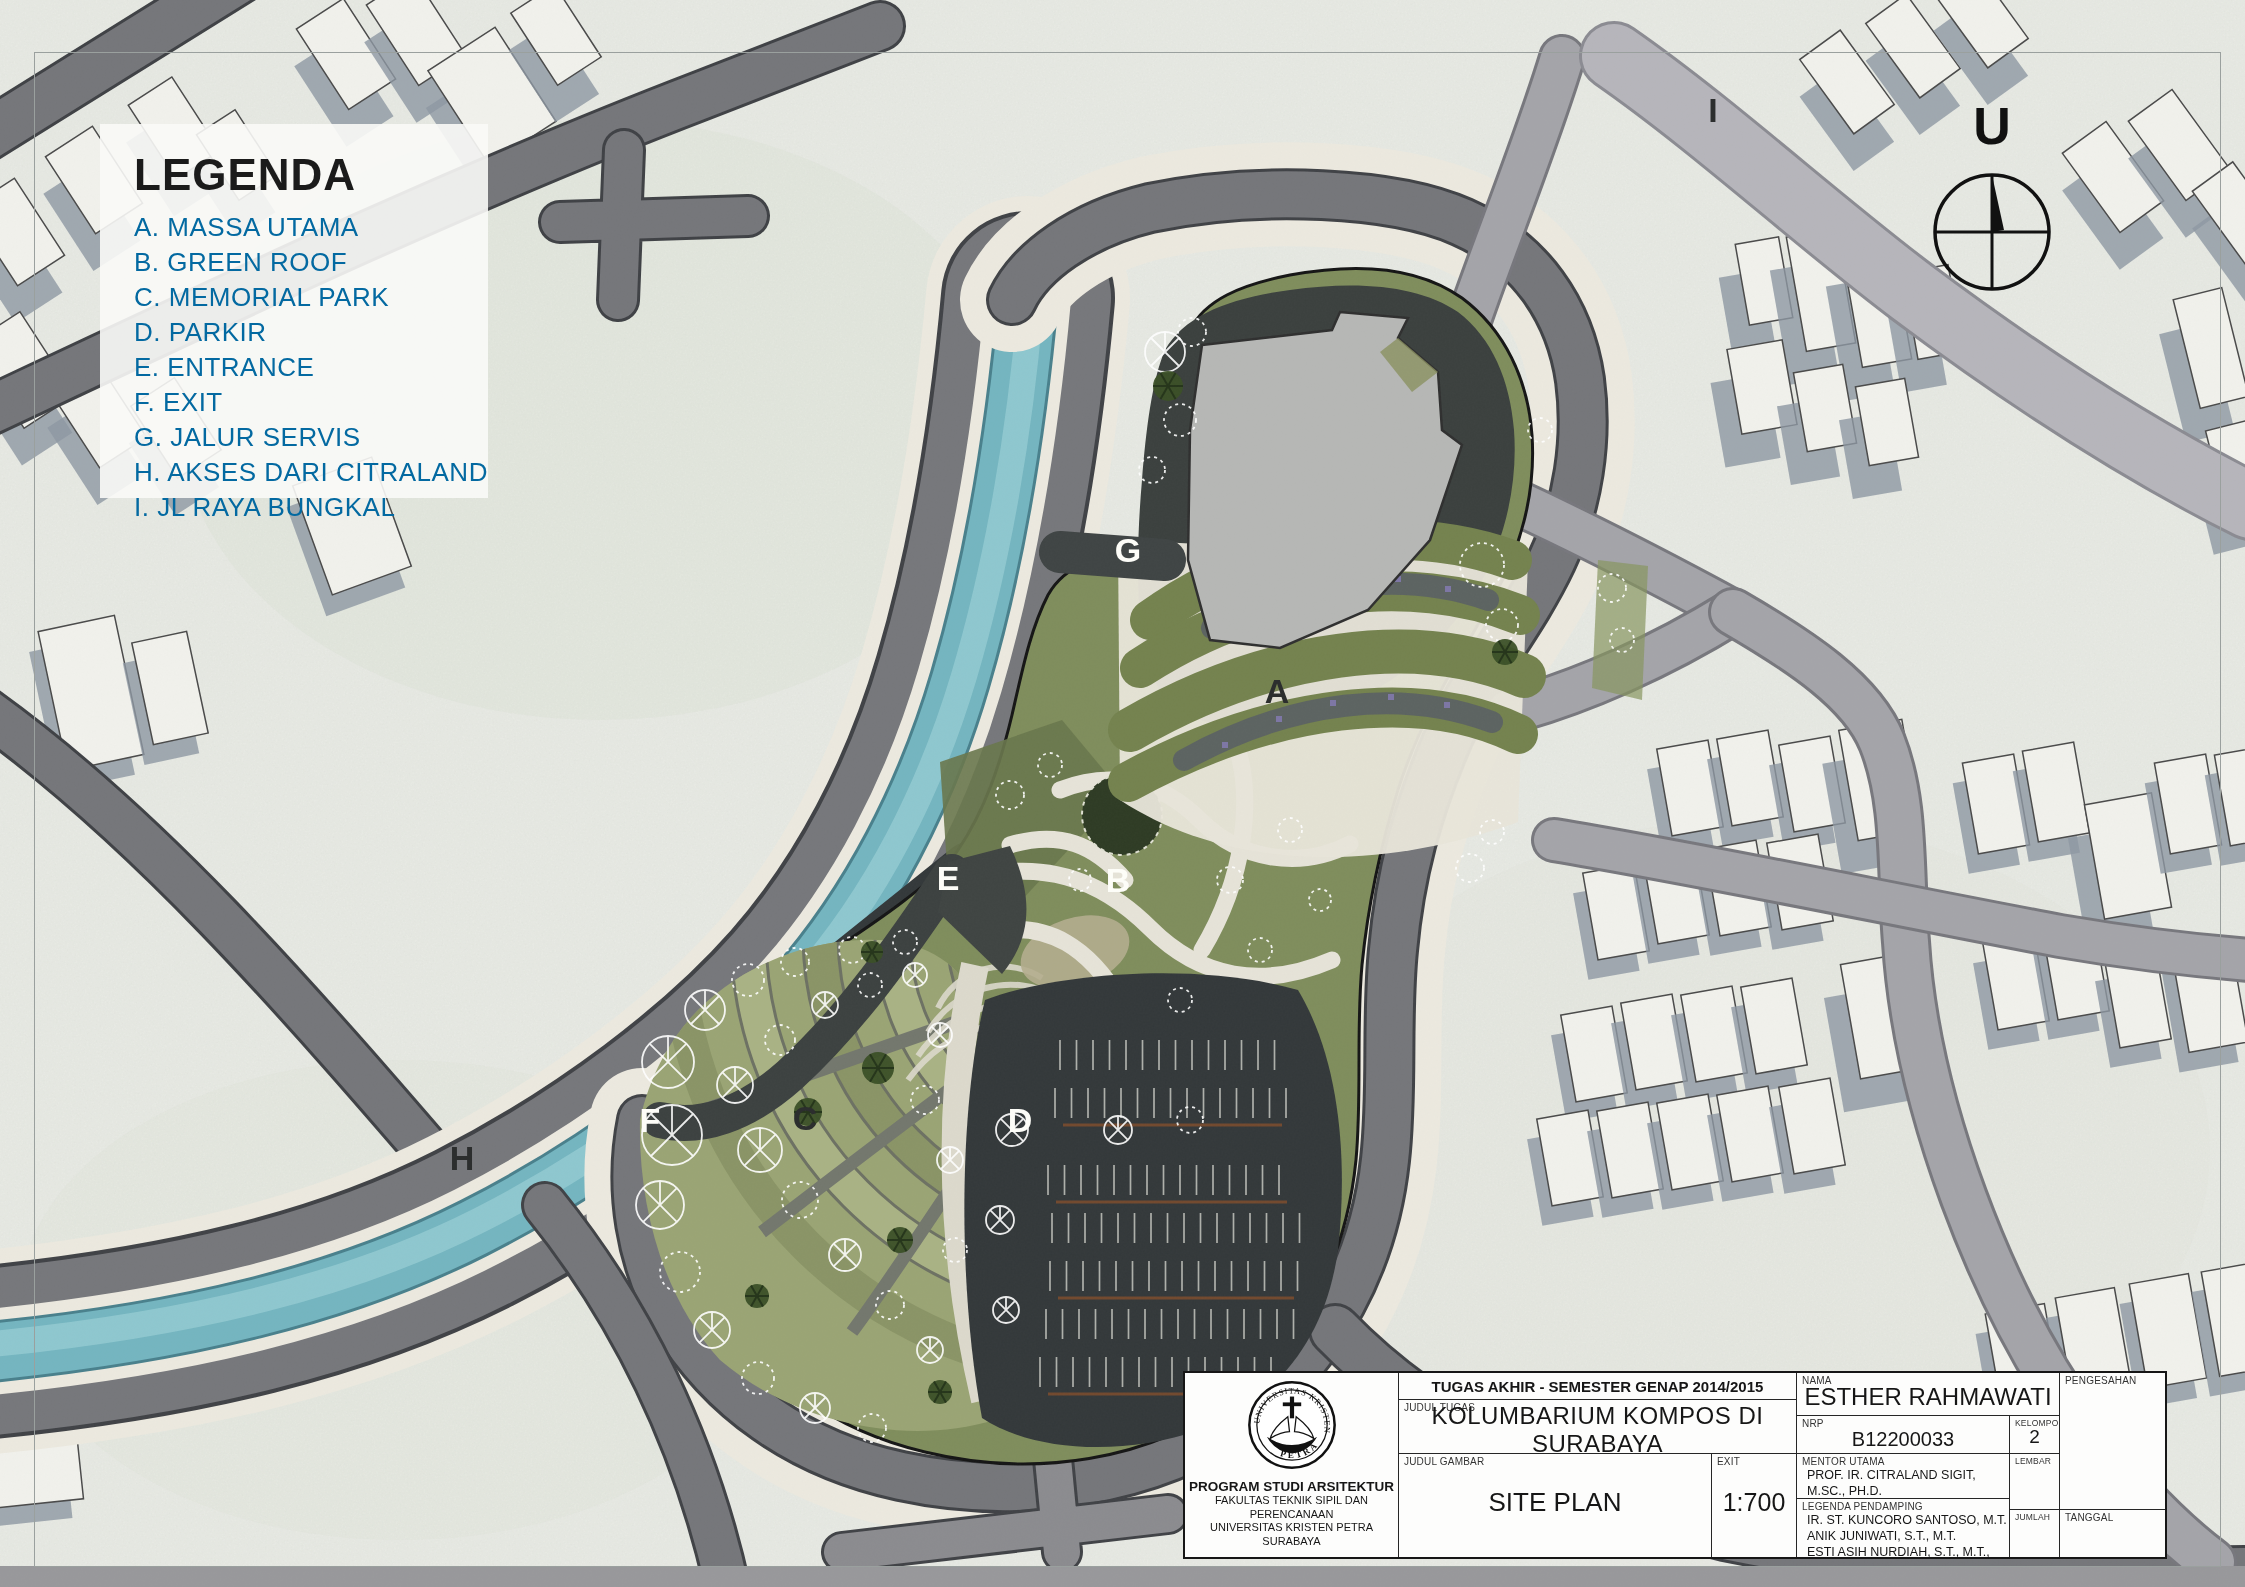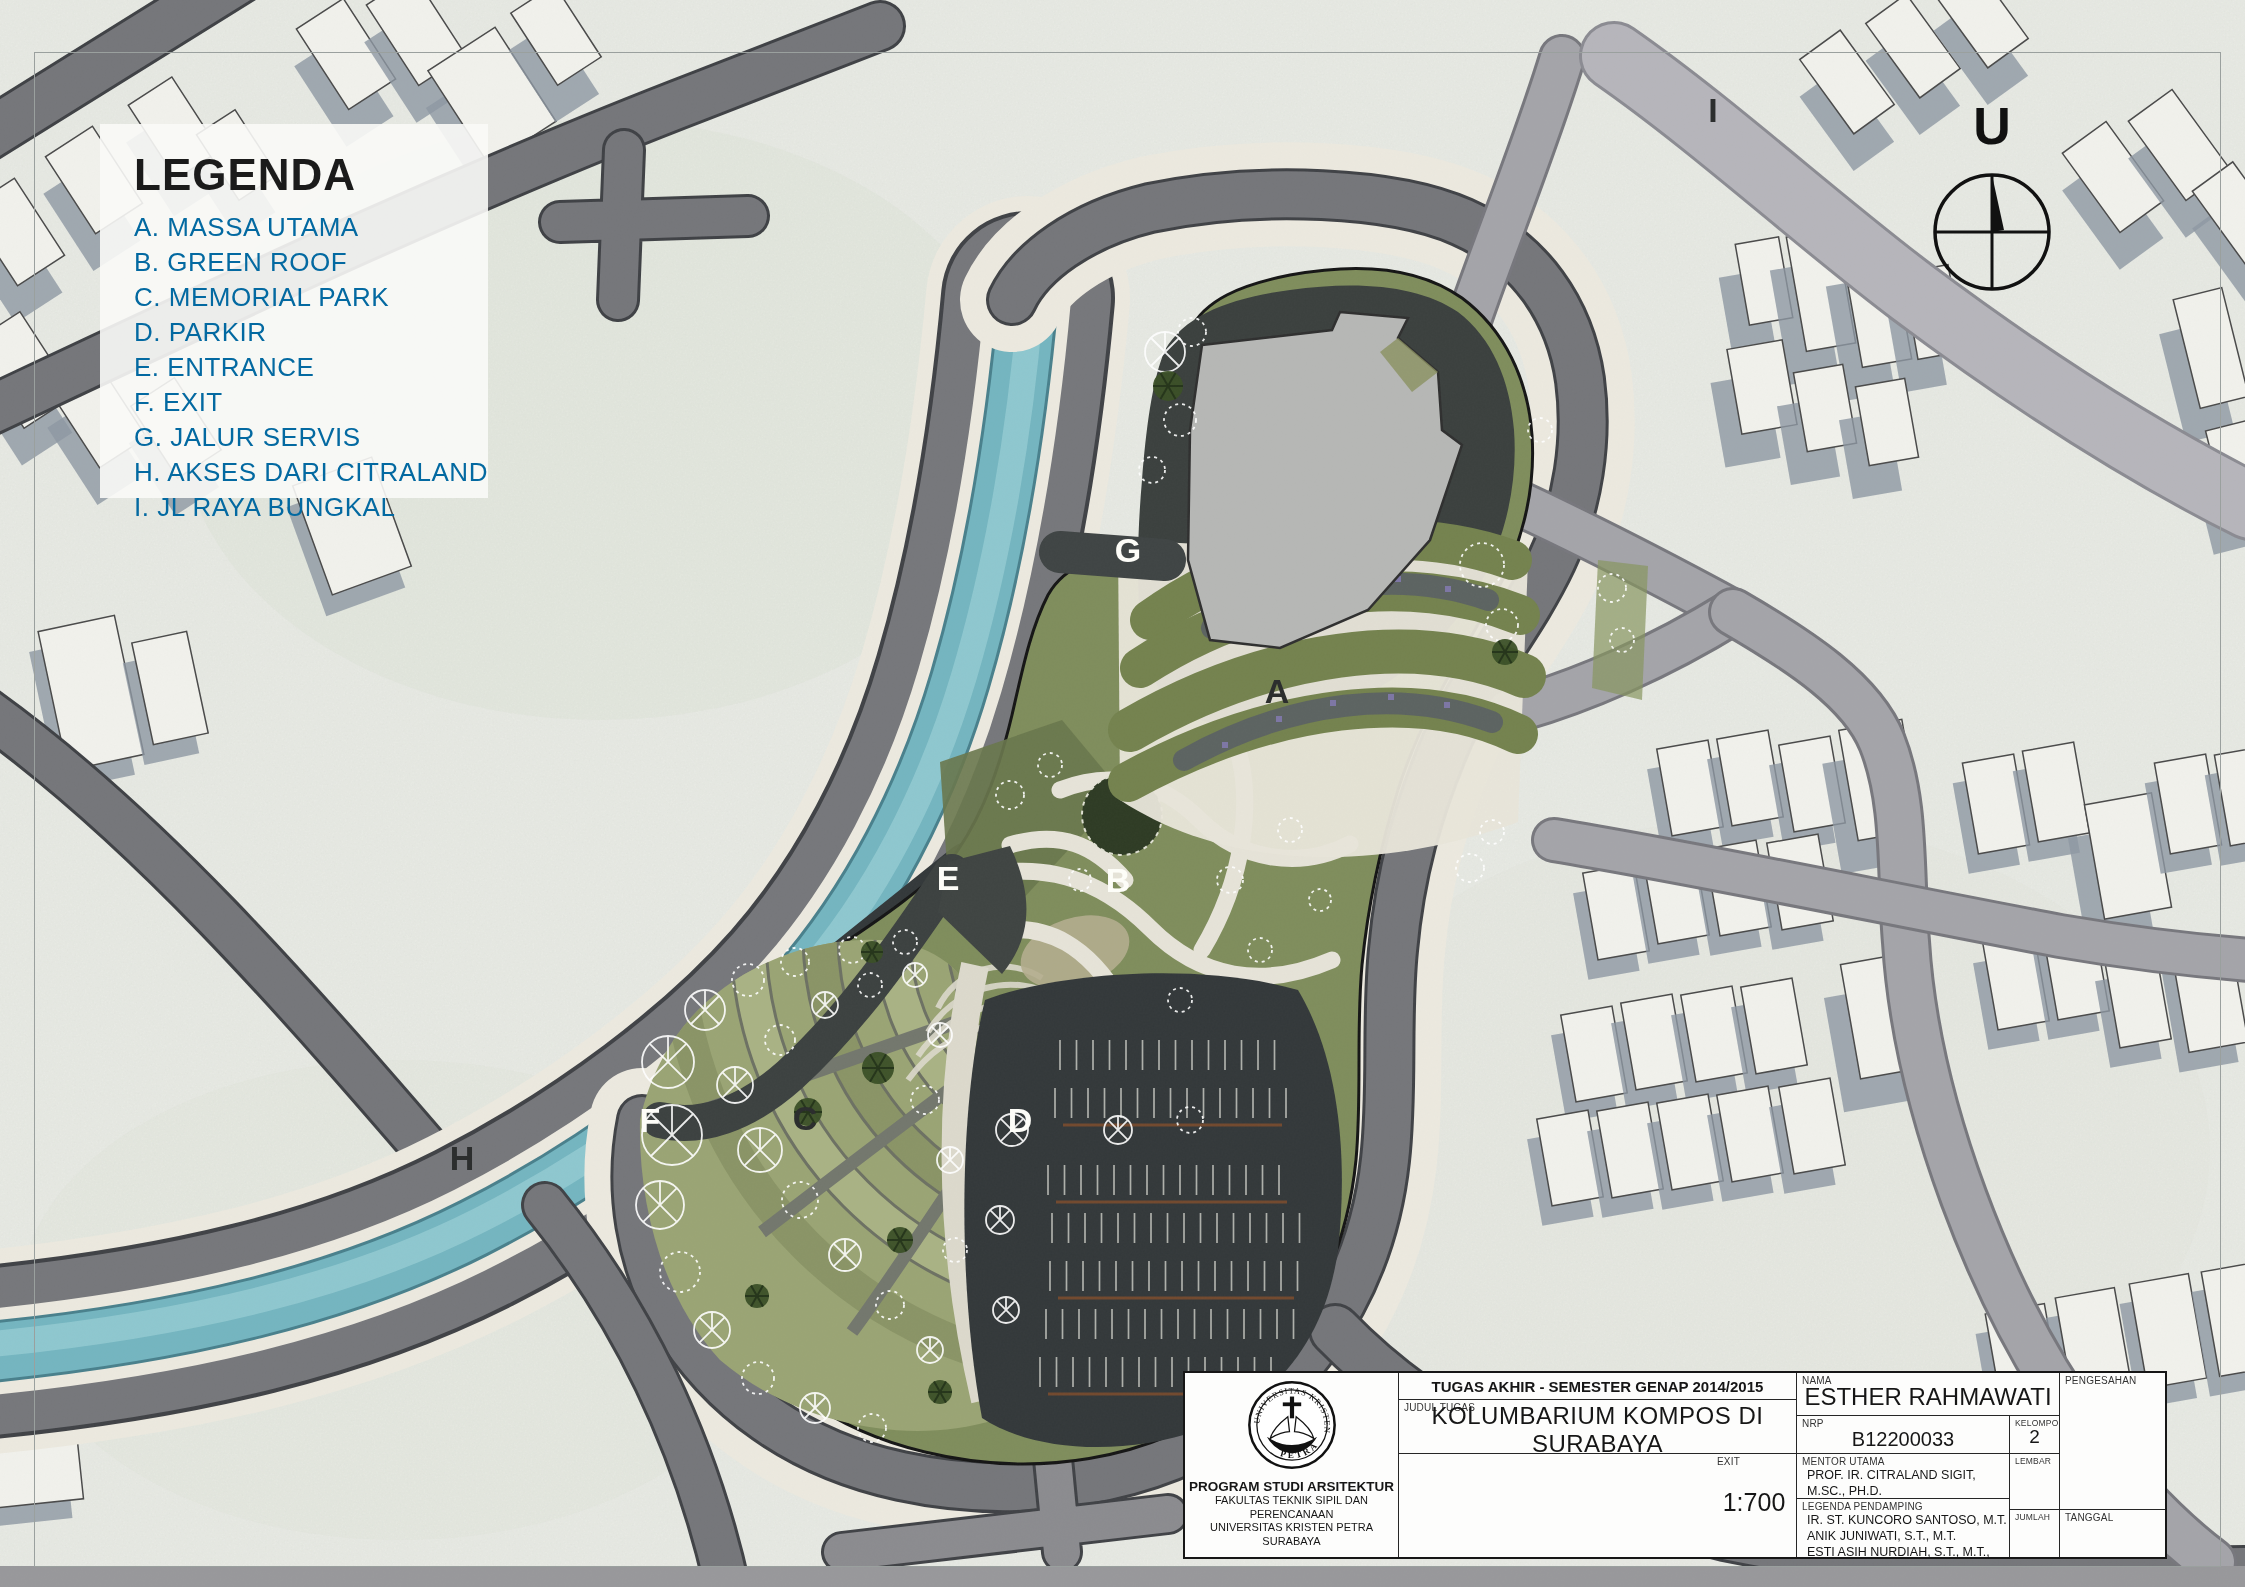--- a/index.html
+++ b/index.html
@@ -948,20 +948,24 @@
       <div class="fac">FAKULTAS TEKNIK SIPIL DAN PERENCANAAN</div>
       <div class="fac">UNIVERSITAS KRISTEN PETRA</div>
       <div class="fac">SURABAYA</div>
     </div>
 
     <div class="tb-cell tb-center" style="left:214px;top:0;width:398px;height:27px;font-weight:700;font-size:15px">TUGAS AKHIR - SEMESTER GENAP 2014/2015</div>
     <div class="tb-cell" style="left:214px;top:27px;width:398px;height:54px">
       <div class="tb-lab">JUDUL TUGAS</div>
       <div class="tb-center tb-val-lg" style="height:34px">KOLUMBARIUM KOMPOS DI SURABAYA</div>
     </div>
+    <div class="tb-cell" style="left:214px;top:81px;width:313px;height:103px;border-bottom:none">
+      <div class="tb-lab">JUDUL GAMBAR</div>
+      <div class="tb-center" style="height:70px;font-size:26px">SITE PLAN</div>
+    </div>
     <div class="tb-cell" style="left:527px;top:81px;width:85px;height:103px;border-bottom:none">
       <div class="tb-lab">EXIT</div>
       <div class="tb-center" style="height:70px;font-size:25px">1:700</div>
     </div>
 
     <div class="tb-cell" style="left:612px;top:0;width:263px;height:43px">
       <div class="tb-lab">NAMA</div>
       <div class="tb-center tb-val-md" style="height:22px">ESTHER RAHMAWATI</div>
     </div>
     <div class="tb-cell" style="left:612px;top:43px;width:213px;height:38px">

